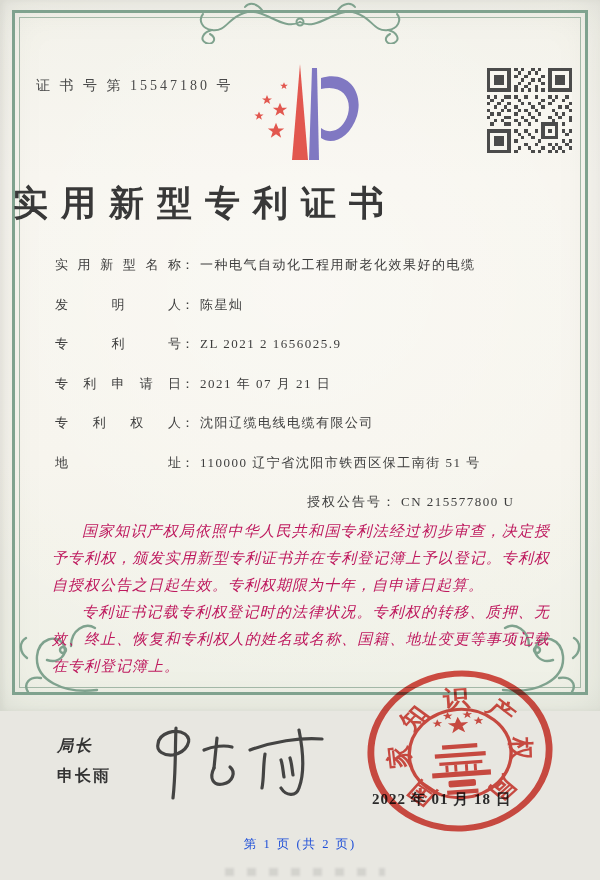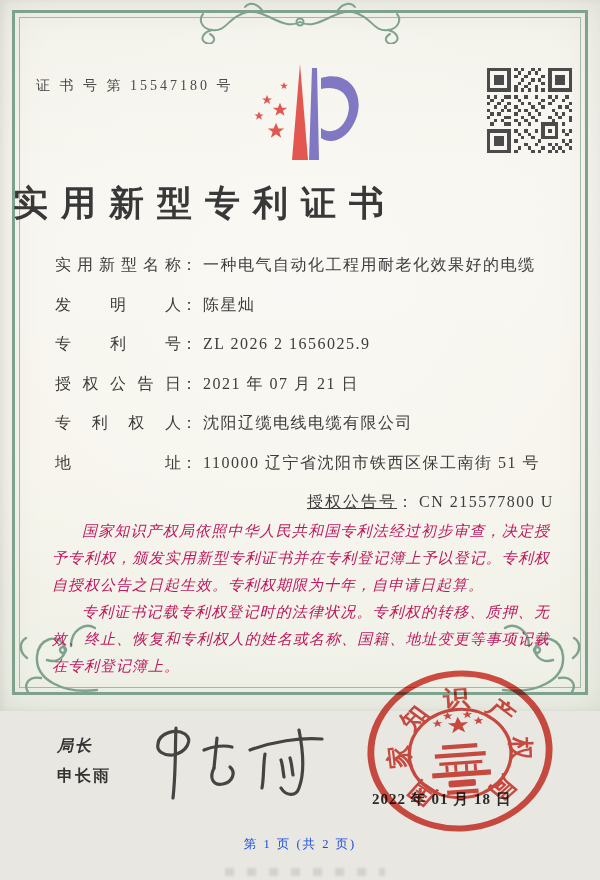--- a/index.html
+++ b/index.html
@@ -29,32 +29,32 @@
     position:absolute;top:77px;left:36px;
     font-size:14px;letter-spacing:3px;color:#4a4a4a;
   }
   .logo{position:absolute;top:58px;left:242px;}
   .qr{position:absolute;top:68px;left:487px;}
   .title{
     position:absolute;top:180px;left:0;width:100%;
     font-size:35px;font-weight:700;
     letter-spacing:13px;text-indent:13px;color:#383838;margin:0;
   }
-  .fields{position:absolute;top:255px;left:55px;right:50px;font-size:16px;}
+  .fields{position:absolute;top:255px;left:55px;right:50px;font-size:13px;}
   .field{line-height:20px;margin-bottom:19.5px;white-space:nowrap;}
   .flabel{
     display:inline-block;width:126px;vertical-align:bottom;
     text-align:justify;text-align-last:justify;letter-spacing:0;
   }
   .fcolon{display:inline-block;margin-right:6px;}
   .fvalue{letter-spacing:1.5px;}
   .field-double{position:relative;}
   .fgroup{display:inline-block;}
   .fgroup-right{position:absolute;left:252px;top:0;white-space:nowrap;}
-  .flabel-natural{letter-spacing:2px;text-decoration:underline;}
+  .flabel-natural{letter-spacing:2px;}
   .paragraphs{
     position:absolute;top:518px;left:52px;right:50px;
     font-size:15px;line-height:27px;text-align:justify;
     font-style:italic;letter-spacing:1px;color:#be185d;
   }
   .paragraphs p{margin:0;text-indent:2em;}
   .sig-block{position:absolute;top:736px;left:57px;font-size:16px;color:#333;}
   .sig-title{font-weight:600;letter-spacing:2px;margin-bottom:9px;font-style:italic;}
   .sig-name{font-weight:600;letter-spacing:2px;}
   .sig-hand{position:absolute;top:718px;left:142px;}
@@ -162,24 +162,24 @@
   <h1 class="title">实用新型专利证书</h1>
 
   <div class="fields">
     <div class="field">
       <span class="flabel">实用新型名称</span><span class="fcolon">：</span><span class="fvalue">一种电气自动化工程用耐老化效果好的电缆</span>
     </div>
     <div class="field">
       <span class="flabel">发明人</span><span class="fcolon">：</span><span class="fvalue">陈星灿</span>
     </div>
     <div class="field">
-      <span class="flabel">专利号</span><span class="fcolon">：</span><span class="fvalue">ZL 2026 2 1656025.9</span>
-    </div>
-    <div class="field">
-      <span class="flabel">授权公告日</span><span class="fcolon">：</span><span class="fvalue">2021 年 07 月 21 日</span>
+      <span class="flabel">专利号</span><span class="fcolon">：</span><span class="fvalue">ZL 2021 2 1656025.9</span>
+    </div>
+    <div class="field">
+      <span class="flabel">专利申请日</span><span class="fcolon">：</span><span class="fvalue">2021 年 07 月 21 日</span>
     </div>
     <div class="field">
       <span class="flabel">专利权人</span><span class="fcolon">：</span><span class="fvalue">沈阳辽缆电线电缆有限公司</span>
     </div>
     <div class="field">
       <span class="flabel">地址</span><span class="fcolon">：</span><span class="fvalue">110000 辽宁省沈阳市铁西区保工南街 51 号</span>
     </div>
     <div class="field field-double">
       <span class="fgroup fgroup-right">
         <span class="flabel-natural">授权公告号</span><span class="fcolon">：</span><span class="fvalue">CN 215577800 U</span>

